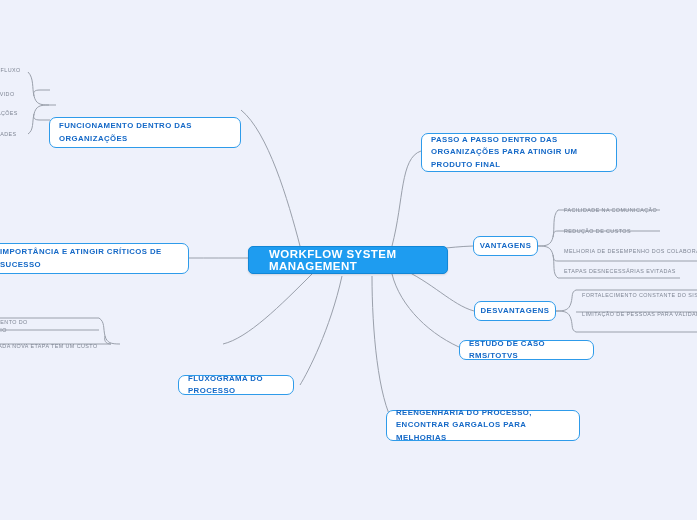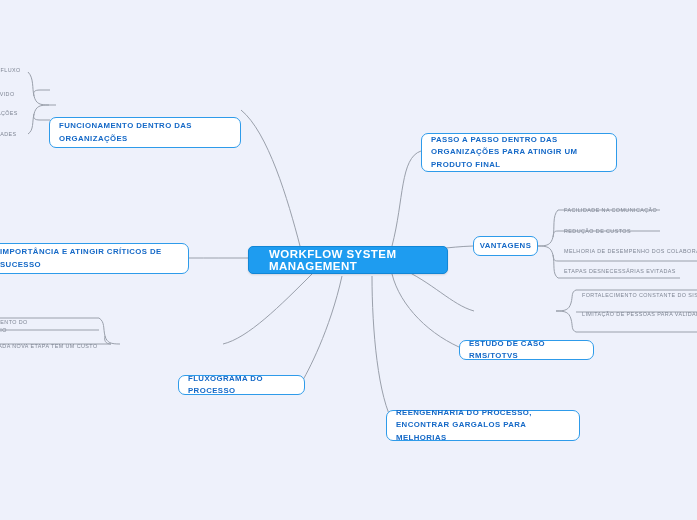--- a/index.html
+++ b/index.html
@@ -155,36 +155,39 @@
   <div class="node leaf" style="left:560px; top:225px;">
     <span>REDUÇÃO DE CUSTOS</span>
   </div>
   <div class="node leaf" style="left:560px; top:245px;">
     <span>MELHORIA DE DESEMPENHO DOS COLABORAD</span>
   </div>
   <div class="node leaf" style="left:560px; top:265px;">
     <span>ETAPAS DESNECESSÁRIAS EVITADAS</span>
   </div>
 
+  <div class="node branch" style="left:474px; top:301px; width:82px; height:20px; justify-content:center;">
+    <span>DESVANTAGENS</span>
+  </div>
   <div class="node leaf" style="left:578px; top:289px;">
     <span>FORTALECIMENTO CONSTANTE DO SISTE</span>
   </div>
   <div class="node leaf" style="left:578px; top:308px;">
     <span>LIMITAÇÃO DE PESSOAS PARA VALIDAR</span>
   </div>
 
   <div class="node branch" style="left:459px; top:340px; width:135px; height:20px; justify-content:center;">
     <span>ESTUDO DE CASO RMS/TOTVS</span>
   </div>
 
   <div class="node branch" style="left:386px; top:410px; width:194px; height:31px;">
     <span>REENGENHARIA DO PROCESSO, ENCONTRAR GARGALOS PARA MELHORIAS</span>
   </div>
 
-  <div class="node branch" style="left:178px; top:375px; width:127px; height:20px; justify-content:flex-end;">
+  <div class="node branch" style="left:178px; top:375px; width:116px; height:20px; justify-content:flex-end;">
     <span>FLUXOGRAMA DO PROCESSO</span>
   </div>
 
   <div class="node leaf wrap" style="left:-12px; top:316px; width:60px;">
     <span>ADENTO DO
 ÁRIO</span>
   </div>
   <div class="node leaf" style="left:-10px; top:340px;">
     <span>CADA NOVA ETAPA TEM UM CUSTO</span>
   </div>

